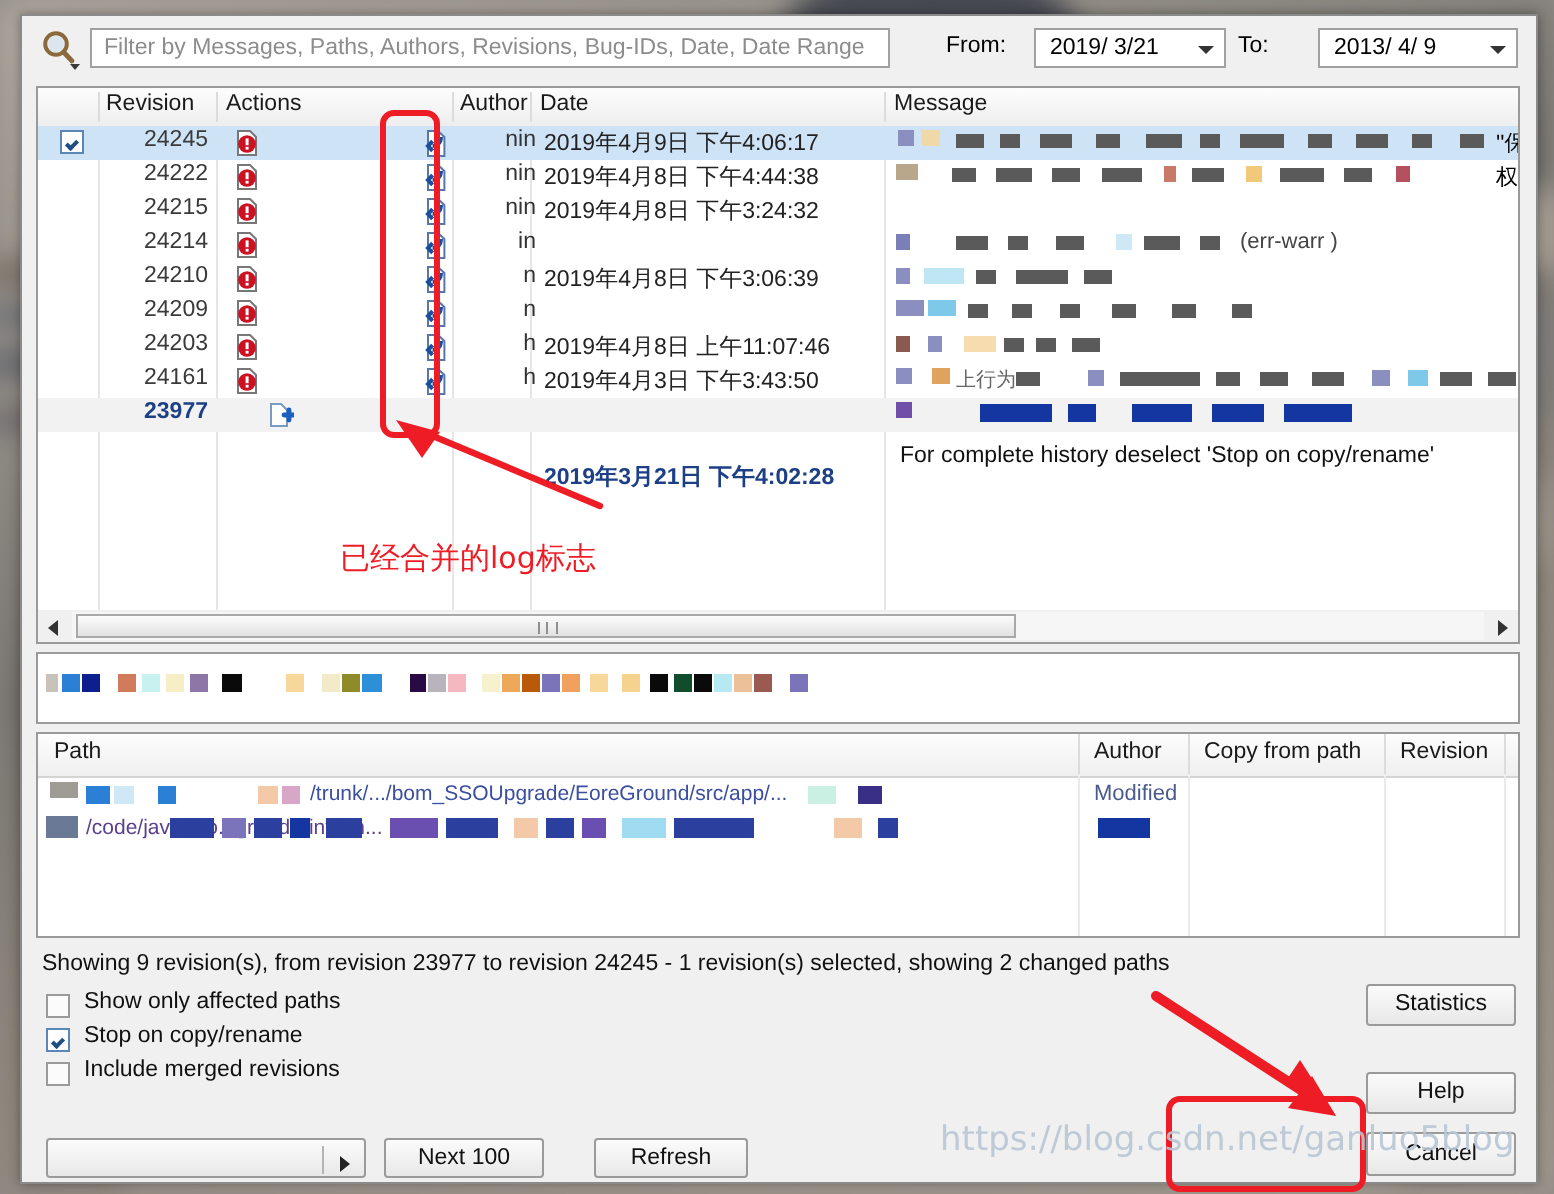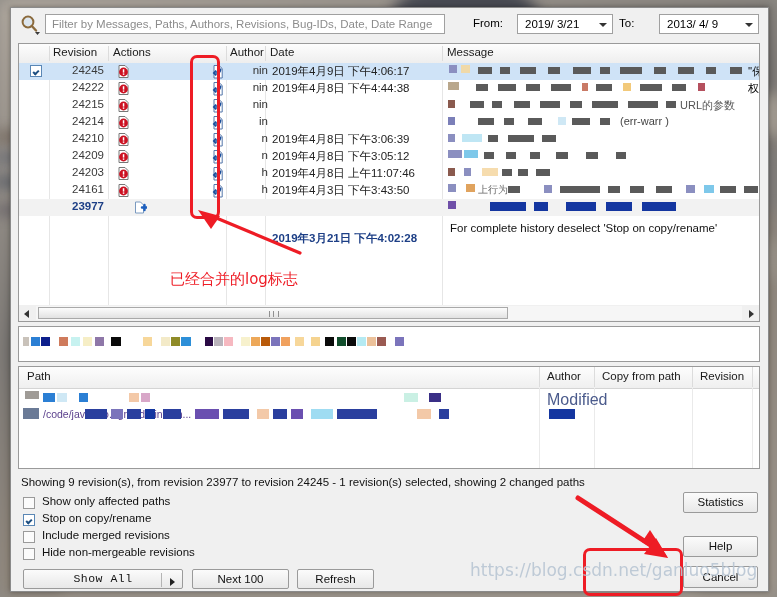--- a/index.html
+++ b/index.html
@@ -287,32 +287,21 @@
               <rect x="5.8" y="8.4" width="1.5" height="1.4" fill="#fff"></rect>
             </svg>
         </span>
         <span class="icon-merge">
           <svg width="14" height="15" viewBox="0 0 14 15">
               <path d="M3 1.5h5l3.2 3v9.5H3z" fill="#fff" stroke="#5577aa"></path>
               <path d="M9.5 4.5c0 3-2 4.5-4.2 4.5M5.3 6.6 3 9l2.3 2.4" fill="none" stroke="#1b4f9c" stroke-width="2"></path>
             </svg>
         </span>
         <span class="author">nin</span>
-        <span class="msgcell">
-          <i class="pxc" style="left:0px;top:3px;width:7px;background:#8a5a4e"></i>
-          <i class="px" style="left:22px;top:4px;width:14px"></i>
-          <i class="px" style="left:44px;top:4px;width:10px"></i>
-          <i class="px" style="left:66px;top:4px;width:16px"></i>
-          <i class="px" style="left:92px;top:4px;width:20px"></i>
-          <i class="px" style="left:122px;top:4px;width:12px"></i>
-          <i class="px" style="left:144px;top:4px;width:26px"></i>
-          <i class="px" style="left:180px;top:4px;width:30px"></i>
-          <i class="px" style="left:218px;top:4px;width:10px"></i>
-          <span style="position:absolute;left:232px;top:1px;font-size:11px;color:#555;">URL的参数</span>
-        </span>
+        <span class="date">2019年4月8日 下午3:24:32</span>
       </div>
 
       <div class="row" style="top:51px">
         <span class="rev">24214</span>
         <span class="icon-mod">
           <svg width="13" height="13" viewBox="0 0 13 13">
               <path d="M2 .5h6l3 3v9H2z" fill="#fff" stroke="#777"></path>
               <circle cx="6.5" cy="7" r="4.4" fill="#cc1122"></circle>
               <rect x="5.8" y="4.2" width="1.5" height="3.4" fill="#fff"></rect>
               <rect x="5.8" y="8.4" width="1.5" height="1.4" fill="#fff"></rect>
@@ -374,21 +363,20 @@
               <rect x="5.8" y="8.4" width="1.5" height="1.4" fill="#fff"></rect>
             </svg>
         </span>
         <span class="icon-merge">
           <svg width="14" height="15" viewBox="0 0 14 15">
               <path d="M3 1.5h5l3.2 3v9.5H3z" fill="#fff" stroke="#5577aa"></path>
               <path d="M9.5 4.5c0 3-2 4.5-4.2 4.5M5.3 6.6 3 9l2.3 2.4" fill="none" stroke="#1b4f9c" stroke-width="2"></path>
             </svg>
         </span>
         <span class="author">n</span>
-        <span class="date">2019年4月8日 下午3:05:12</span>
         <span class="msgcell">
           <i class="pxc" style="left:0px;top:2px;width:14px;background:#8b8fc0"></i>
           <i class="pxc" style="left:16px;top:2px;width:14px;background:#7ec8ea"></i>
           <i class="px" style="left:36px;top:4px;width:10px"></i>
           <i class="px" style="left:58px;top:4px;width:10px"></i>
           <i class="px" style="left:82px;top:4px;width:10px"></i>
           <i class="px" style="left:108px;top:4px;width:12px"></i>
           <i class="px" style="left:138px;top:4px;width:12px"></i>
           <i class="px" style="left:168px;top:4px;width:10px"></i>
         </span>
@@ -541,23 +529,24 @@
     <div class="pcol" style="left:673px;top:21px"></div>
     <div class="pcol" style="left:733px;top:21px"></div>
 
     <div class="prow" style="top:23px">
       <i class="pxc" style="left:6px;top:1px;width:14px;height:8px;background:#9f9b96"></i>
       <i class="pxc" style="left:24px;top:3px;width:12px;height:9px;background:#2b7fd4"></i>
       <i class="pxc" style="left:38px;top:3px;width:10px;height:9px;background:#cfe8f5"></i>
       <i class="pxc" style="left:60px;top:3px;width:9px;height:9px;background:#2b7fd4"></i>
       <i class="pxc" style="left:110px;top:3px;width:10px;height:9px;background:#f3c9a8"></i>
       <i class="pxc" style="left:122px;top:3px;width:9px;height:9px;background:#d8a7c8"></i>
+      <span style="position:absolute;left:136px;top:1px;font-size:10.5px;color:#3b4fa0;white-space:nowrap;">/trunk/.../bom_SSOUpgrade/EoreGround/src/app/...</span>
       <i class="pxc" style="left:385px;top:3px;width:14px;height:9px;background:#caf0e4"></i>
       <i class="pxc" style="left:410px;top:3px;width:12px;height:9px;background:#3a2f86"></i>
-      <span style="position:absolute;left:528px;top:1px;font-size:16px;color:#4b5b8c;">Modified</span>
+      <span style="position:absolute;left:528px;top:1px;font-size:11px;color:#4b5b8c;">Modified</span>
     </div>
 
     <div class="prow" style="top:40px">
       <i class="pxc" style="left:4px;top:1px;width:16px;height:11px;background:#6a7a96"></i>
       <span style="position:absolute;left:24px;top:1px;font-size:10.5px;color:#5a3f8c;white-space:nowrap;">/code/java/bro...gr/orderinfo/in...</span>
       <i class="pxc" style="left:66px;top:2px;width:22px;height:10px;background:#2a3f9e"></i>
       <i class="pxc" style="left:92px;top:2px;width:12px;height:10px;background:#7b74bb"></i>
       <i class="pxc" style="left:108px;top:2px;width:14px;height:10px;background:#2a3f9e"></i>
       <i class="pxc" style="left:126px;top:2px;width:10px;height:10px;background:#1436a0"></i>
       <i class="pxc" style="left:144px;top:2px;width:18px;height:10px;background:#2a3f9e"></i>
@@ -581,31 +570,26 @@
     <span class="tx">Show only affected paths</span>
   </div>
   <div class="chk on" style="top:504px">
     <span class="bx"></span>
     <span class="tx">Stop on copy/rename</span>
   </div>
   <div class="chk" style="top:521px">
     <span class="bx"></span>
     <span class="tx">Include merged revisions</span>
   </div>
-  <div class="chk" style="top:538px">
-    <span class="bx"></span>
-    <span class="tx">Hide non-mergeable revisions</span>
-  </div>
 
   <div class="btn mono" style="left:12px;top:561px;width:160px;height:20px;line-height:18px;">
-    <span>Show  All</span>
     <span class="dropsep"></span>
     <span class="droparrow"></span>
   </div>
-  <div class="btn" style="left:181px;top:561px;width:97px;height:20px;line-height:18px;">
+  <div class="btn" style="left:181px;top:561px;width:80px;height:20px;line-height:18px;">
     <span>Next 100</span>
   </div>
   <div class="btn" style="left:286px;top:561px;width:77px;height:20px;line-height:18px;">
     <span>Refresh</span>
   </div>
 
   <div class="btn" style="left:672px;top:484px;width:75px;height:21px;line-height:19px;">
     <span>Statistics</span>
   </div>
   <div class="btn" style="left:672px;top:528px;width:75px;height:21px;line-height:19px;">

